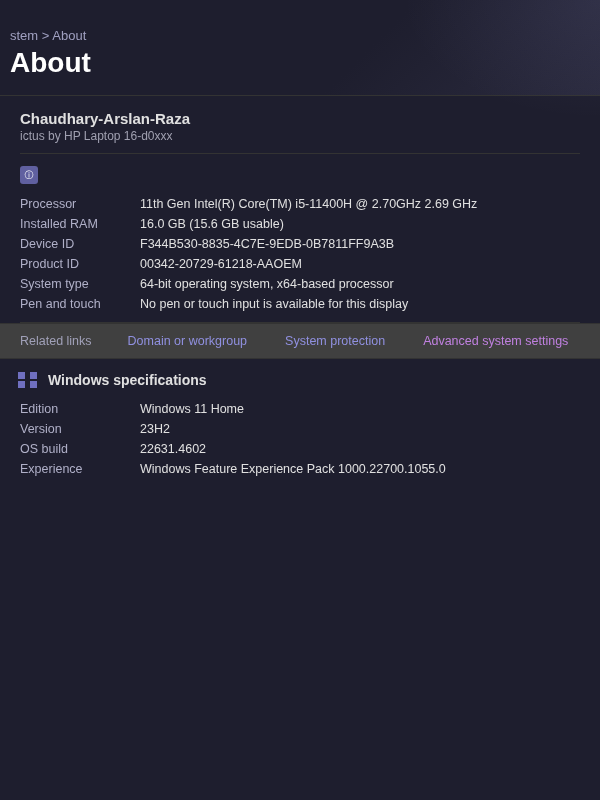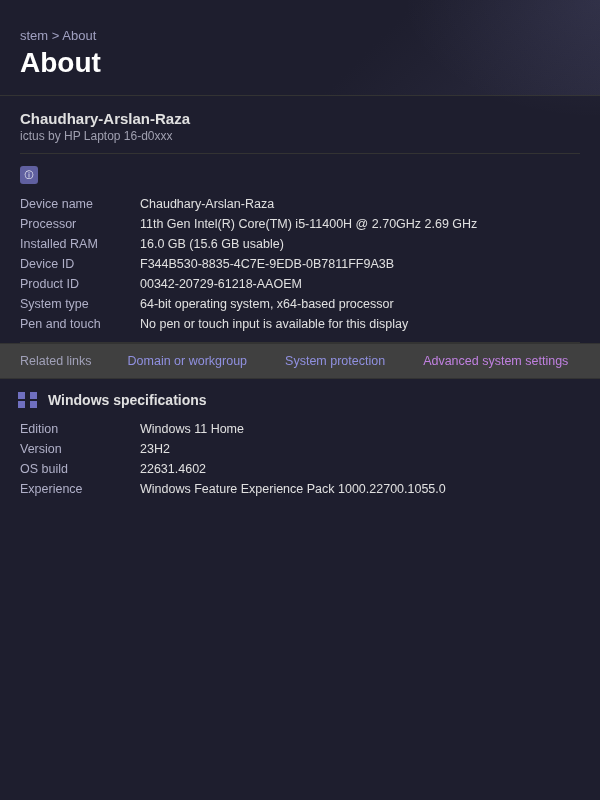--- a/index.html
+++ b/index.html
@@ -12,21 +12,21 @@
       width: 600px;
       height: 800px;
       background-color: #1e1e2e;
       color: #e0e0e0;
       font-family: 'Segoe UI', Arial, sans-serif;
       overflow: hidden;
       position: relative;
     }
 
     .header {
-      padding: 28px 20px 16px 20px;
+      padding: 28px 20px 16px 10px;
       background: linear-gradient(135deg, #1e1e2e 60%, #2a2a3e 100%);
       border-bottom: 1px solid #333;
     }
 
     .breadcrumb {
       font-size: 13px;
       color: #a0a0c0;
       margin-bottom: 4px;
     }
 
@@ -213,24 +213,20 @@
 <div class="divider"></div>
 
 <div class="section">
   <div class="section-title-row">
     <div class="section-icon">
       <span style="font-size:9px;">ⓘ</span>
     </div>
   </div>
   <table class="spec-table">
     <tbody id="device-specs-tbody">
-    <tr>
-          <td class="spec-label">Device name</td>
-          <td class="spec-value">Chaudhary-Arslan-Raza</td>
-        </tr>
         <tr>
           <td class="spec-label">Processor</td>
           <td class="spec-value">11th Gen Intel(R) Core(TM) i5-11400H @ 2.70GHz   2.69 GHz</td>
         </tr>
         <tr>
           <td class="spec-label">Installed RAM</td>
           <td class="spec-value">16.0 GB (15.6 GB usable)</td>
         </tr>
         <tr>
           <td class="spec-label">Device ID</td>

